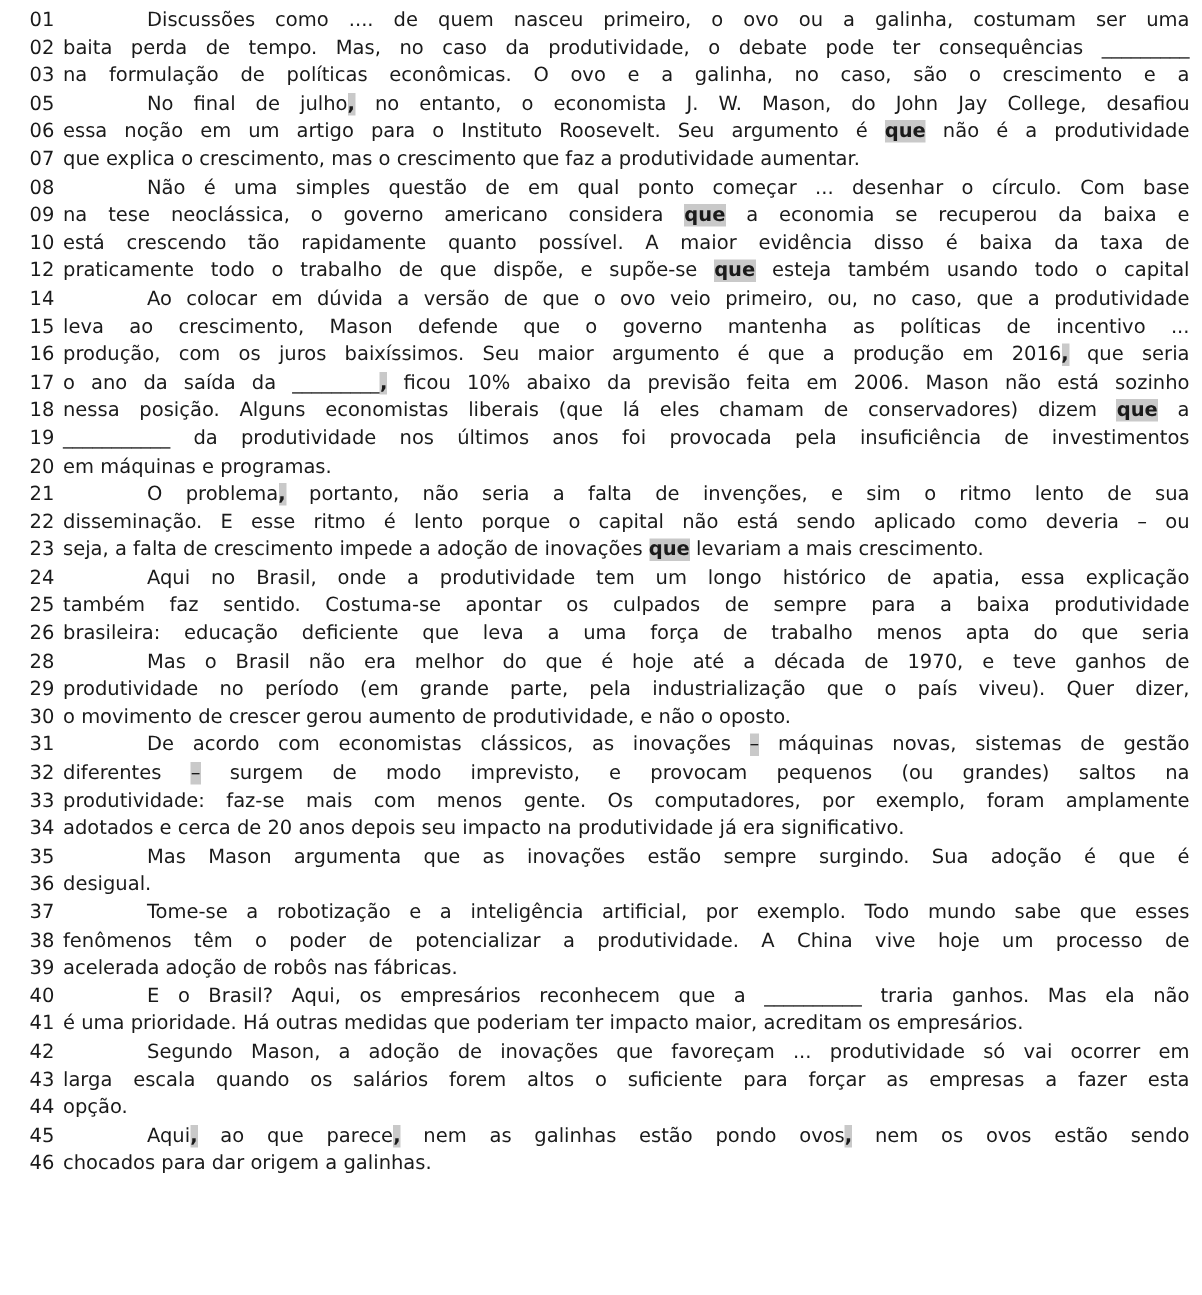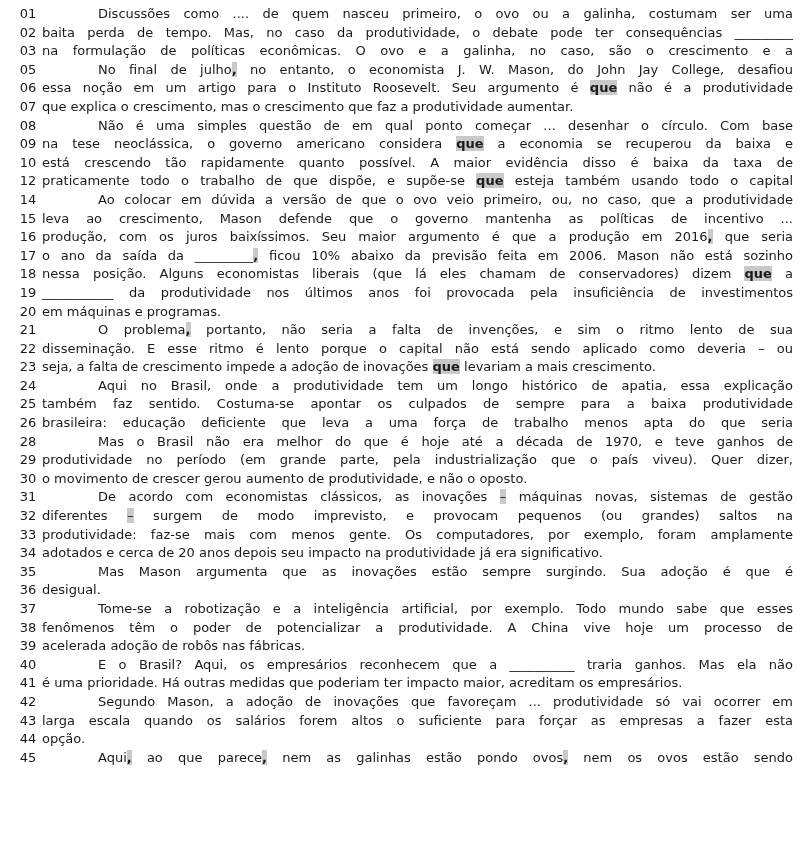--- a/index.html
+++ b/index.html
@@ -195,14 +195,18 @@
         <span class="ltext"><span>larga escala quando os salários forem altos o suficiente para forçar as empresas a fazer esta</span></span>
       </div>
       <div class="line last">
         <span class="lnum">44</span>
         <span class="ltext"><span>opção.</span></span>
       </div>
       <div class="line">
         <span class="lnum">45</span>
         <span class="ltext indent"><span>Aqui</span><span class="hl b">,</span><span> ao que parece</span><span class="hl b">,</span><span> nem as galinhas estão pondo ovos</span><span class="hl b">,</span><span> nem os ovos estão sendo</span></span>
       </div>
+      <div class="line last">
+        <span class="lnum">46</span>
+        <span class="ltext"><span>chocados para dar origem a galinhas.</span></span>
+      </div>
     </div>
 </div>
 
 </body></html>

